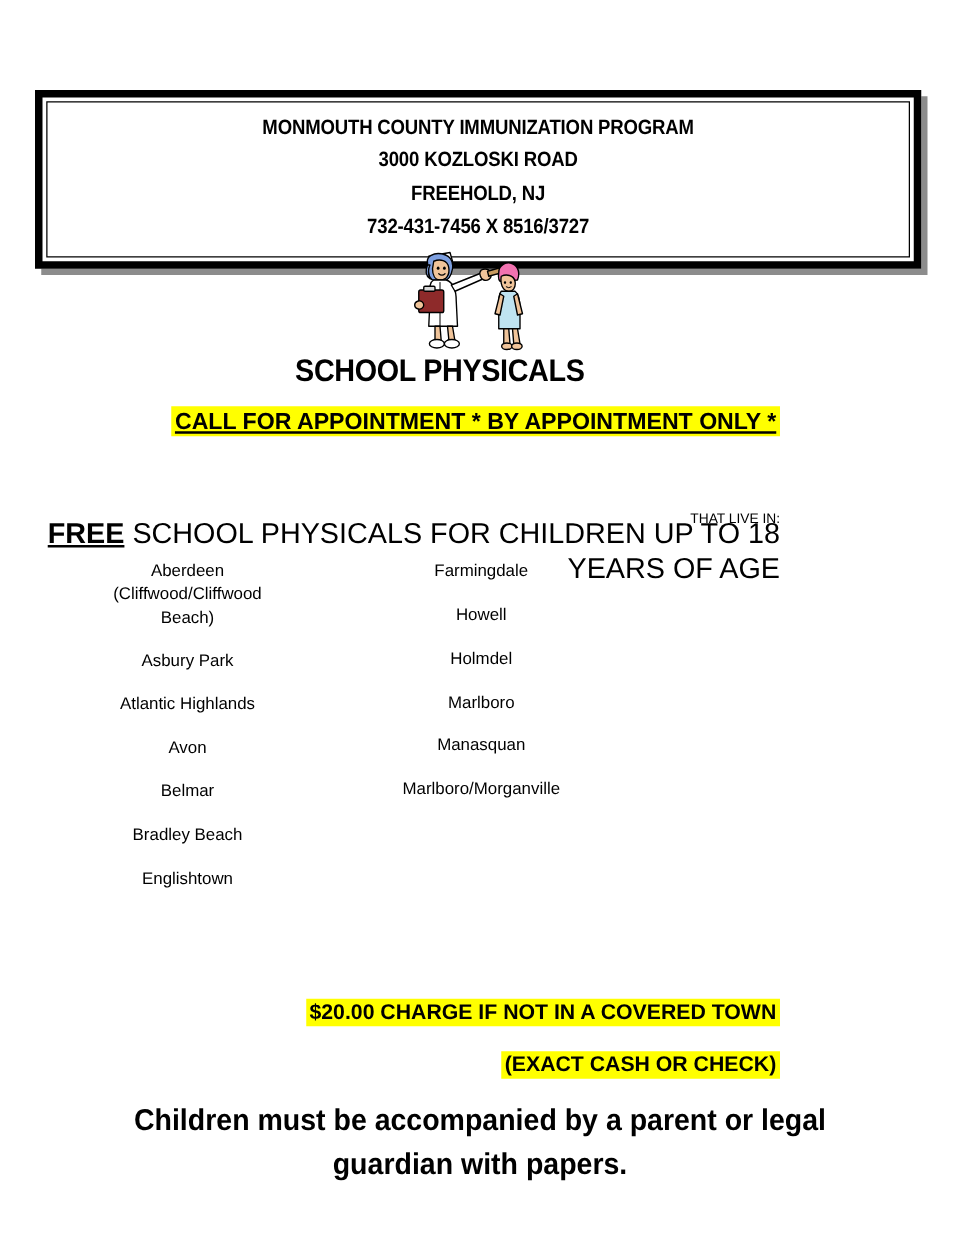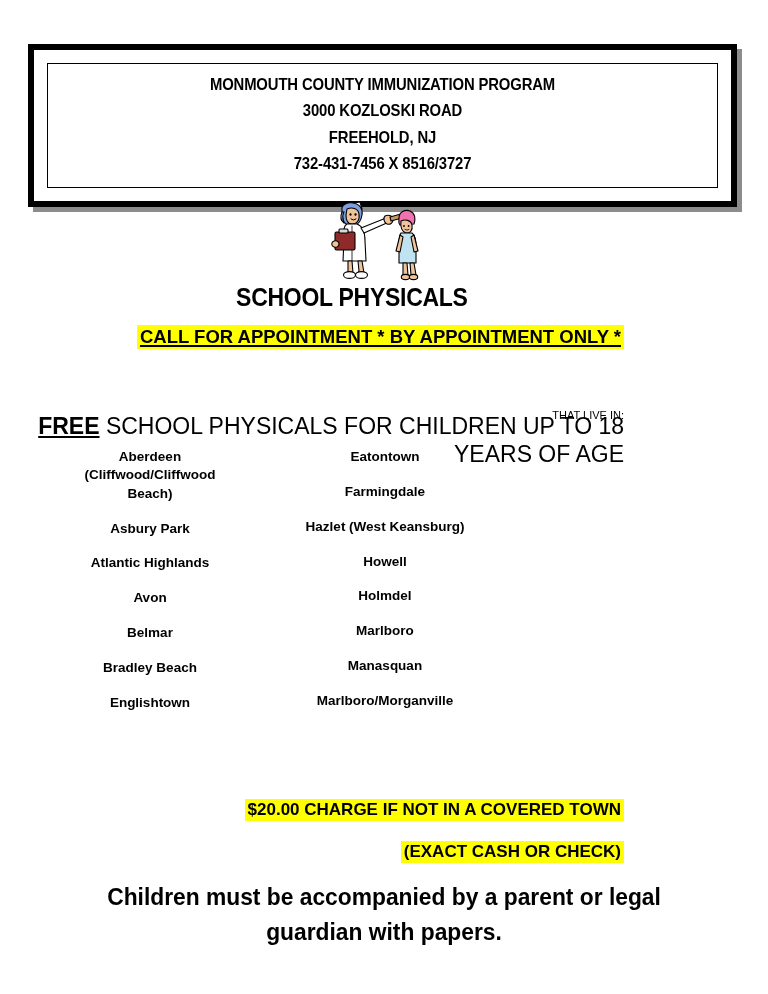--- a/index.html
+++ b/index.html
@@ -22,22 +22,23 @@
   .header-box-wrap {
     position: absolute;
     left: 28px;
     top: 44px;
     width: 709px;
   }
   .header-box {
     border: 6px solid #000000;
     background: #ffffff;
     box-shadow: 5px 5px 0 0 #8c8c8c;
-    padding: 13px;
+    padding: 3px;
     box-sizing: border-box;
+    margin-top: 28px;
   }
   .header-box-inner {
     border: 1px solid #000000;
     padding: 10px 6px 13px 6px;
     box-sizing: border-box;
     text-align: center;
   }
   .hdr-line {
     font-family: "Liberation Sans Narrow", "Liberation Sans", sans-serif;
     font-weight: bold;
@@ -123,21 +124,21 @@
     align-items: flex-start;
   }
   .town-col {
     flex: 1 1 0;
     text-align: center;
   }
   .town-col.c1 { flex: 0 0 244px; }
   .town-col.c2 { flex: 0 0 226px; }
   .town-col.c3 { flex: 0 0 242px; }
   .town {
-    font-weight: bold;
+    font-weight: normal;
     font-size: 13.5px;
     line-height: 1.36;
     margin: 0 0 16.5px 0;
     white-space: pre-line;
   }
   .town.tight { margin-bottom: 16.5px; }
   .town:last-child { margin-bottom: 0; }
 
   
   .footer-note {
@@ -262,23 +263,21 @@
 Beach)</div>
     <div class="town">Asbury Park</div>
     <div class="town">Atlantic Highlands</div>
     <div class="town">Avon</div>
     <div class="town">Belmar</div>
     <div class="town">Bradley Beach</div>
     <div class="town">Englishtown</div>
   </div>
 
   <div class="town-col c2">
-    <div class="town">Eatontown</div>
     <div class="town">Farmingdale</div>
-    <div class="town">Hazlet (West Keansburg)</div>
     <div class="town">Howell</div>
     <div class="town">Holmdel</div>
     <div class="town">Marlboro</div>
     <div class="town">Manasquan</div>
     <div class="town">Marlboro/Morganville</div>
   </div>
 
 
 </div>
 

